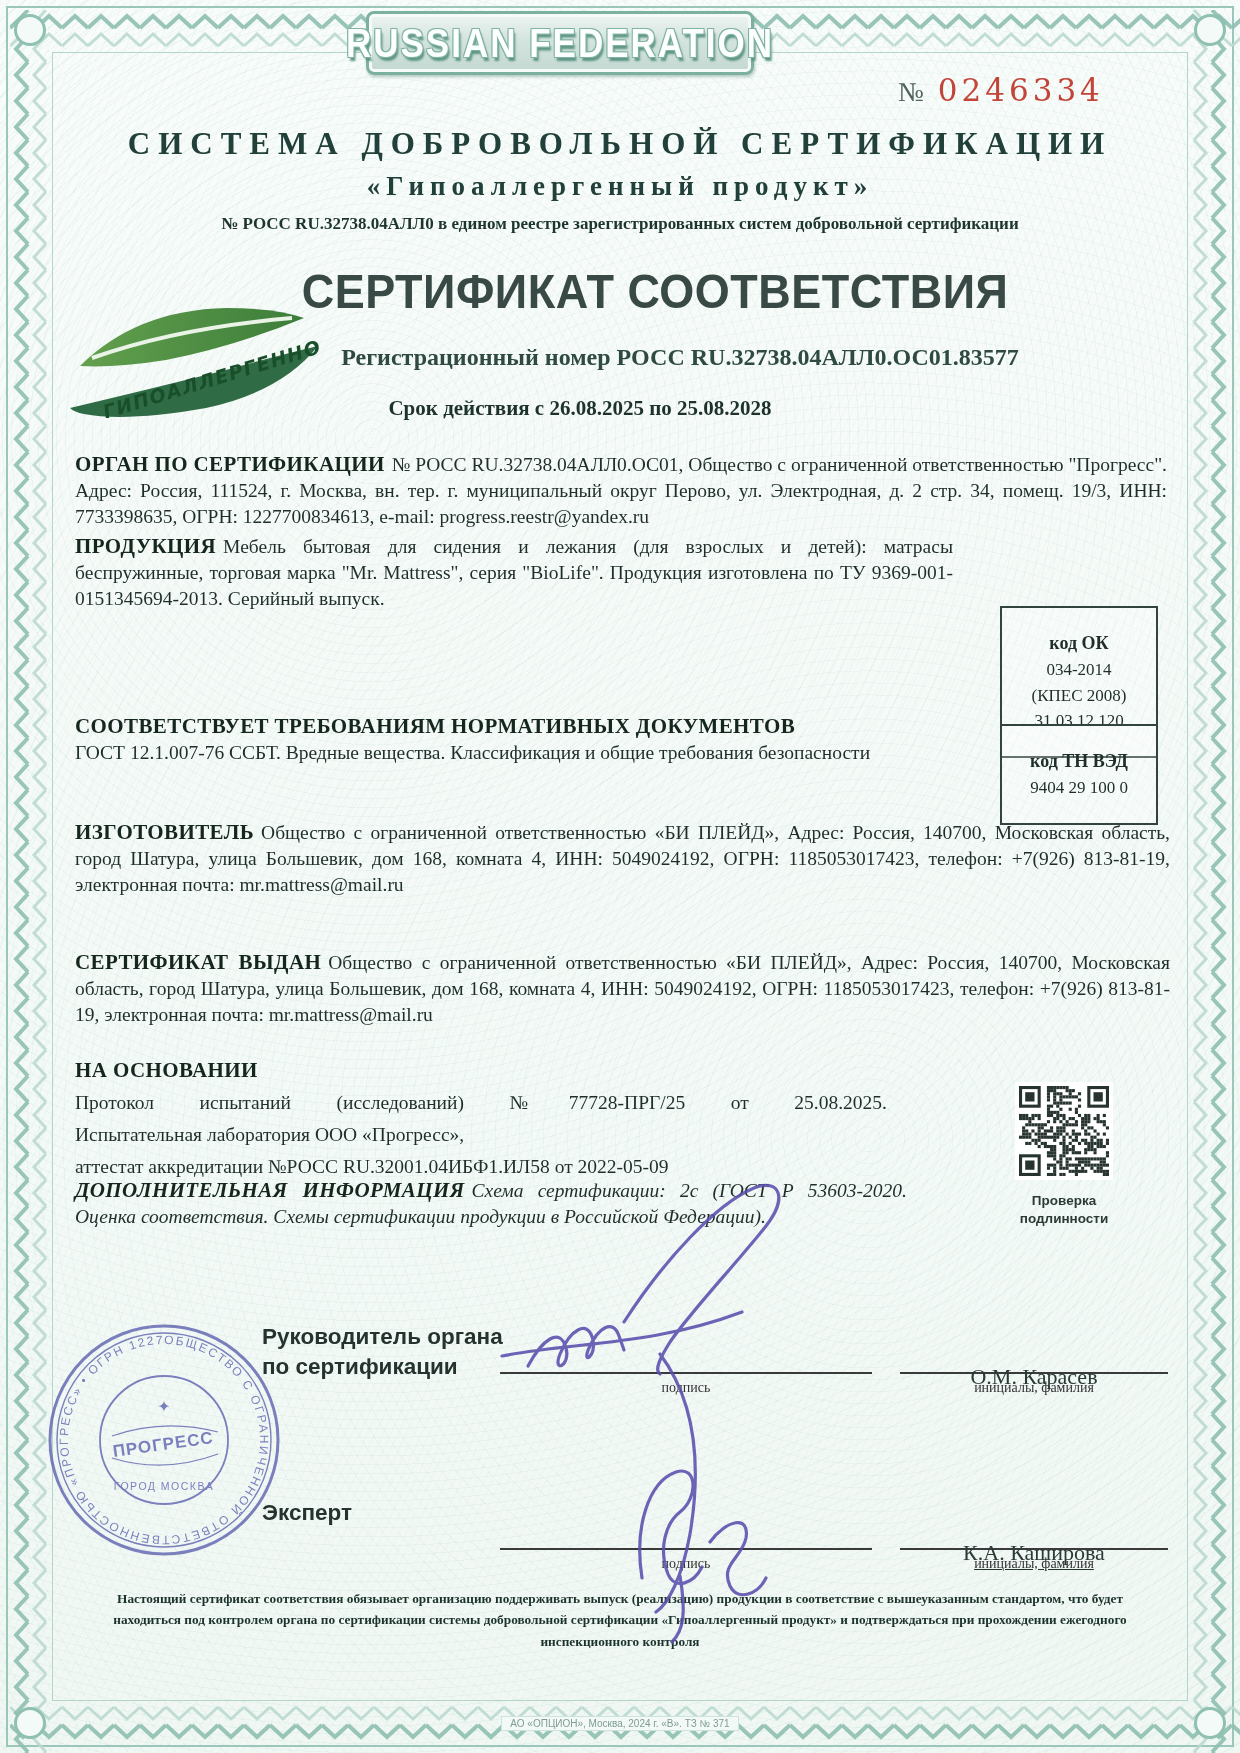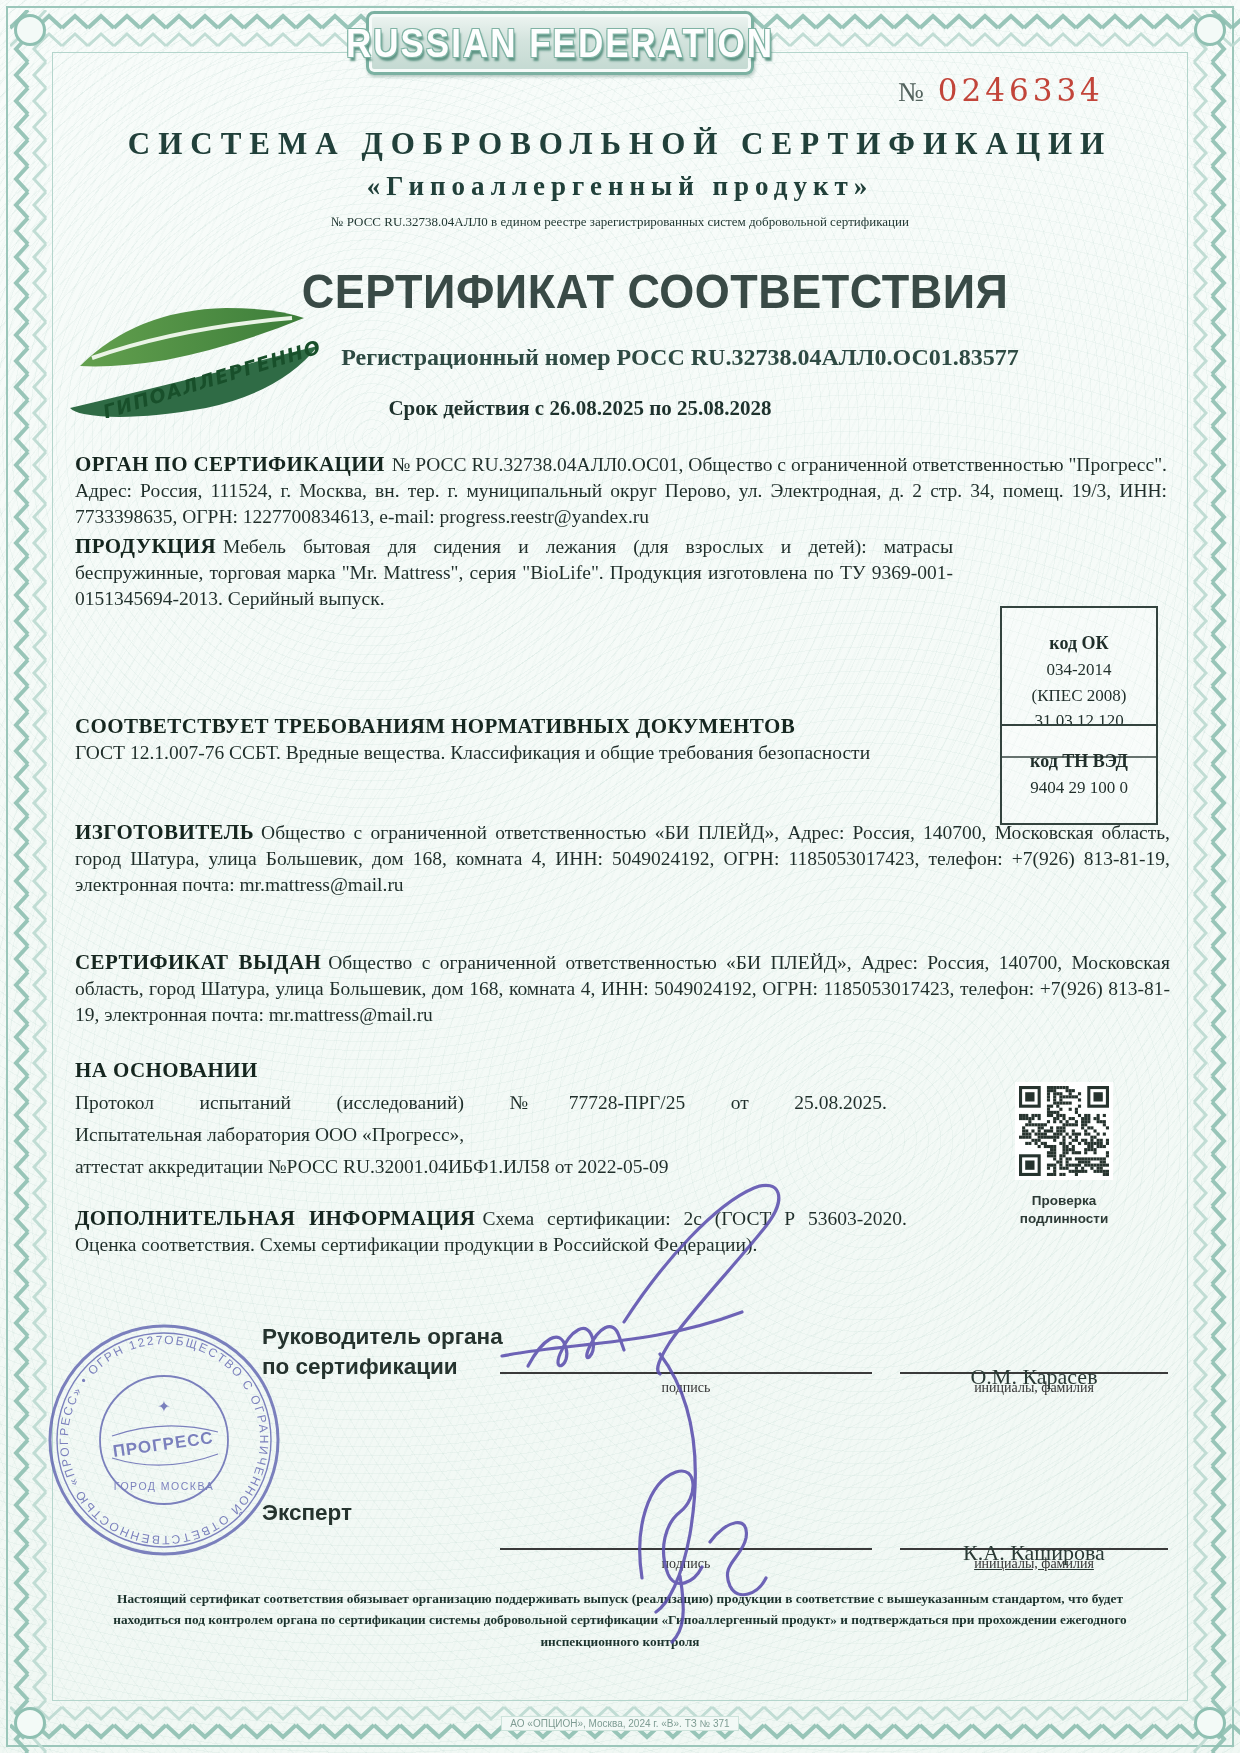--- a/index.html
+++ b/index.html
@@ -30,21 +30,21 @@
     font-family:"Liberation Sans", sans-serif;font-weight:bold;font-size:35px;letter-spacing:2px;
     color:#fdfefe;
     text-shadow:-1px -1px 0 #7fb3a4,1px -1px 0 #7fb3a4,-1px 1px 0 #7fb3a4,1px 1px 0 #7fb3a4,2px 3px 2px #5d9484;
     white-space:nowrap;transform:scaleY(1.18);
   }
   .cert-no{position:absolute;top:72px;left:898px;white-space:nowrap;z-index:3;}
   .cert-no .nsign{font-size:27px;color:#53635e;font-family:"Liberation Serif",serif;}
   .cert-no .digits{font-size:31px;color:#c2453a;font-family:"DejaVu Serif",serif;letter-spacing:4px;margin-left:10px;}
   .sys-title{position:absolute;top:126px;left:0;width:100%;text-align:center;font-size:31px;font-weight:600;letter-spacing:8px;color:#21403a;}
   .sys-subtitle{position:absolute;top:171px;left:0;width:100%;text-align:center;font-size:27px;font-weight:600;letter-spacing:6px;color:#21403a;}
-  .registry-line{position:absolute;top:214px;left:0;width:100%;text-align:center;font-size:13px;font-weight:normal;color:#1d342f;}
+  .registry-line{position:absolute;top:214px;left:0;width:100%;text-align:center;font-size:17px;font-weight:bold;color:#1d342f;}
   .logo{position:absolute;left:66px;top:288px;width:260px;height:130px;z-index:2;}
   .doc-title{position:absolute;top:266px;left:130px;width:1050px;text-align:center;font-family:"Liberation Sans",sans-serif;font-weight:bold;font-size:45px;letter-spacing:0.5px;color:#394a46;transform:scaleY(1.05);}
   .reg-line{position:absolute;top:344px;left:180px;width:1000px;text-align:center;font-size:24px;font-weight:600;color:#2e4a43;}
   .validity{position:absolute;top:396px;left:80px;width:1000px;text-align:center;font-size:21px;font-weight:bold;color:#1e322d;}
   .para{position:absolute;left:75px;font-size:19.5px;line-height:1.34;text-align:justify;color:#1f2e2a;}
   .para .lbl{font-weight:bold;font-size:21px;letter-spacing:.4px;margin-right:7px;color:#15261f;margin-top:21px;}
   .blocklbl{font-weight:bold;font-size:21px;letter-spacing:.4px;color:#15261f;display:block;text-align:left;}
   .codebox{position:absolute;left:1000px;width:146px;border:2px solid #33433e;padding:22px 4px;text-align:center;font-size:17px;line-height:1.5;color:#1f2e2a;background:rgba(255,255,255,.25);}
   .codebox .boxlbl{font-weight:bold;font-size:18px;display:block;}
   .codebox .boxlines{white-space:pre-line;display:block;}
@@ -480,21 +480,21 @@
         <rect x="92" y="4" width="20" height="20" fill="#ffffff"></rect>
         <rect x="96" y="8" width="12" height="12" fill="#26332e"></rect>
         <rect x="0" y="88" width="28" height="28" fill="#26332e"></rect>
         <rect x="4" y="92" width="20" height="20" fill="#ffffff"></rect>
         <rect x="8" y="96" width="12" height="12" fill="#26332e"></rect>
       </svg>
     <div class="qr-caption">Проверка
 подлинности</div>
   </div>
 
-  <p class="para" style="top:1184px;width:832px;">
+  <p class="para" style="top:1156px;width:832px;font-style:italic;">
     <b class="lbl">ДОПОЛНИТЕЛЬНАЯ ИНФОРМАЦИЯ</b><span>Схема сертификации: 2с (ГОСТ Р 53603-2020. Оценка соответствия. Схемы сертификации продукции в Российской Федерации).</span>
   </p>
 
   <svg class="stamp" viewBox="0 0 244 244">
     <defs>
       <path id="ringPath" d="M122 26 a96 96 0 1 1 -0.01 0"></path>
     </defs>
     <circle cx="122" cy="122" r="114" fill="none" stroke="#5a5fae" stroke-width="3"></circle>
     <circle cx="122" cy="122" r="107" fill="none" stroke="#5a5fae" stroke-width="1.4"></circle>
     <circle cx="122" cy="122" r="64" fill="none" stroke="#5a5fae" stroke-width="1.8"></circle>

